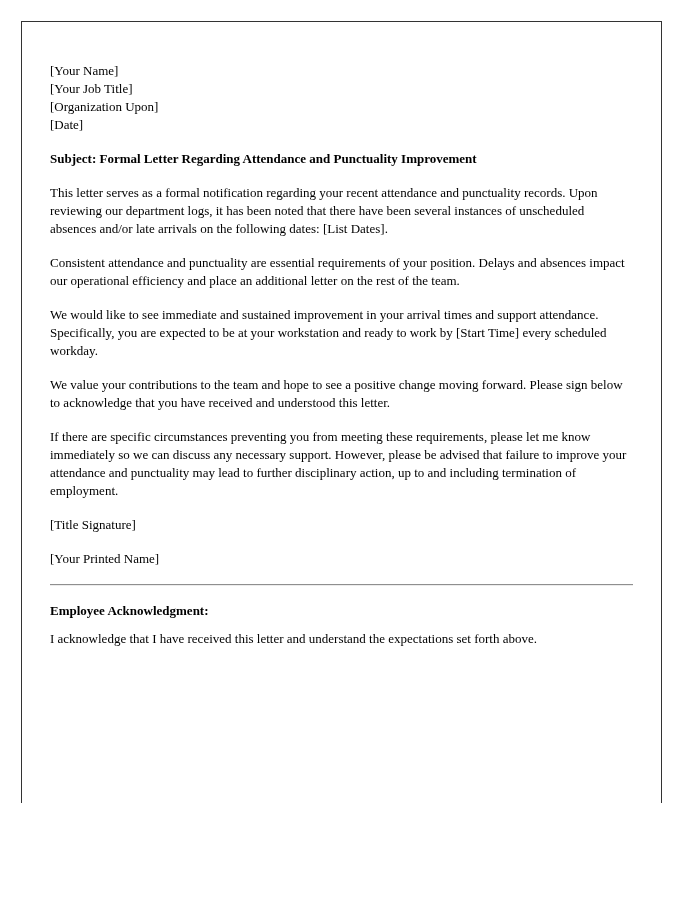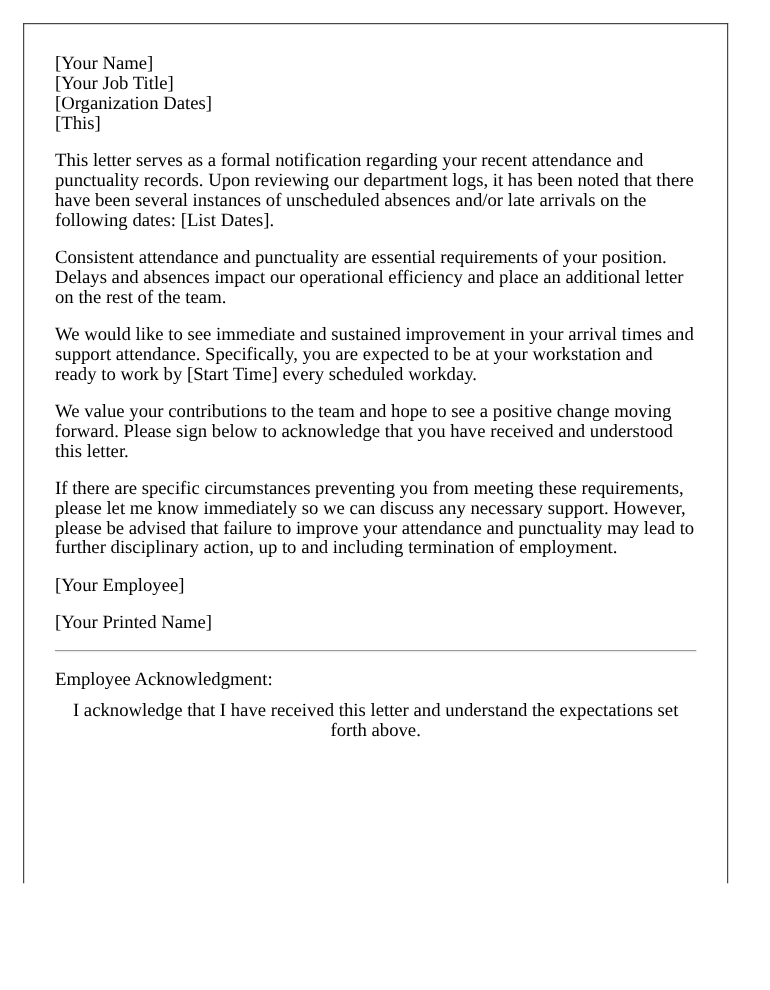--- a/index.html
+++ b/index.html
@@ -18,73 +18,73 @@
   .page {
     position: absolute;
     left: 21px;
     top: 21px;
     width: 641px;
     height: 782px;
     box-sizing: border-box;
     border: 1px solid #333333;
     border-bottom: none;
     background: #ffffff;
-    padding: 11px 28px 0 28px;
+    padding: 24px 28px 0 28px;
     overflow: hidden;
-    font-size: 17px;
+    font-size: 13px;
     line-height: 18px;
   }
   .page p {
     margin: 16px 0;
   }
   .block-line {
     
   }
   .bold {
     font-weight: bold;
   }
   hr.divider {
     border: none;
     border-top: 1px solid #8f8f8f;
     border-bottom: 1px solid #ececec;
     height: 0;
     margin: 16px 0;
   }
   .ack-heading {
-    font-weight: normal;
+    font-weight: bold;
     margin-bottom: 10px !important;
   }
   .ack-text {
     margin-top: 10px !important;
-    text-align: center;
   }
 </style>
 </head>
 <body>
 
 <div class="page">
 
   <p>
     <span class="block-line">[Your Name]</span><br>
     <span class="block-line">[Your Job Title]</span><br>
-    <span class="block-line">[Organization Dates]</span><br>
-    <span class="block-line">[This]</span>
+    <span class="block-line">[Organization Upon]</span><br>
+    <span class="block-line">[Date]</span>
   </p>
 
 
+  <p class="bold">Subject: Formal Letter Regarding Attendance and Punctuality Improvement</p>
 
 
   <p>This letter serves as a formal notification regarding your recent attendance and punctuality records. Upon reviewing our department logs, it has been noted that there have been several instances of unscheduled absences and/or late arrivals on the following dates: [List Dates].</p>
   <p>Consistent attendance and punctuality are essential requirements of your position. Delays and absences impact our operational efficiency and place an additional letter on the rest of the team.</p>
   <p>We would like to see immediate and sustained improvement in your arrival times and support attendance. Specifically, you are expected to be at your workstation and ready to work by [Start Time] every scheduled workday.</p>
   <p>We value your contributions to the team and hope to see a positive change moving forward. Please sign below to acknowledge that you have received and understood this letter.</p>
   <p>If there are specific circumstances preventing you from meeting these requirements, please let me know immediately so we can discuss any necessary support. However, please be advised that failure to improve your attendance and punctuality may lead to further disciplinary action, up to and including termination of employment.</p>
 
 
-  <p>[Your Employee]</p>
+  <p>[Title Signature]</p>
 
   <p>[Your Printed Name]</p>
 
   <hr class="divider">
 
   <p class="ack-heading">Employee Acknowledgment:</p>
 
   <p class="ack-text">I acknowledge that I have received this letter and understand the expectations set forth above.</p>
 
 </div>

